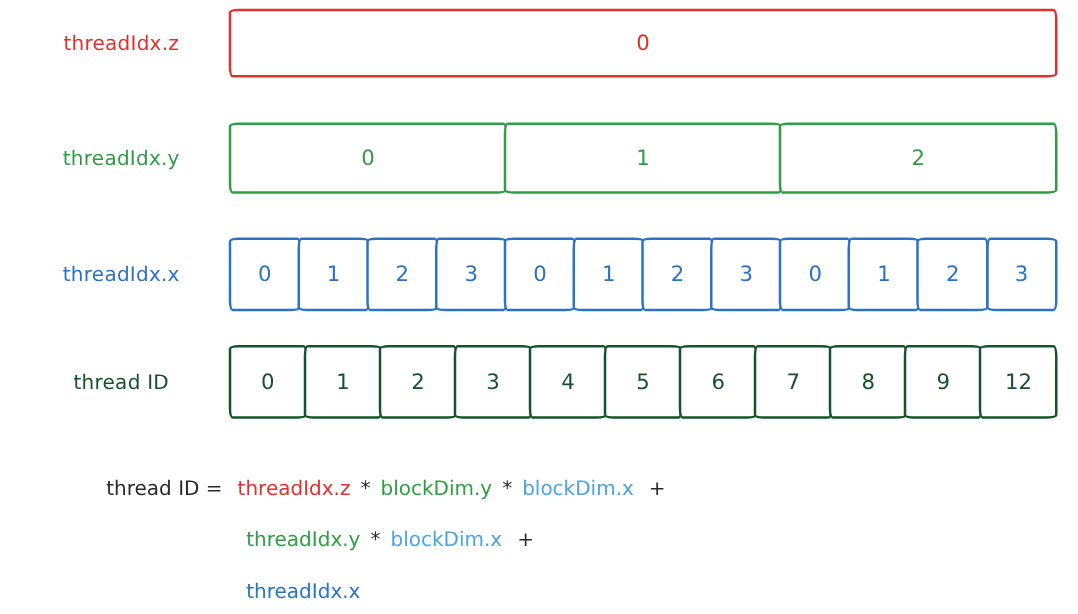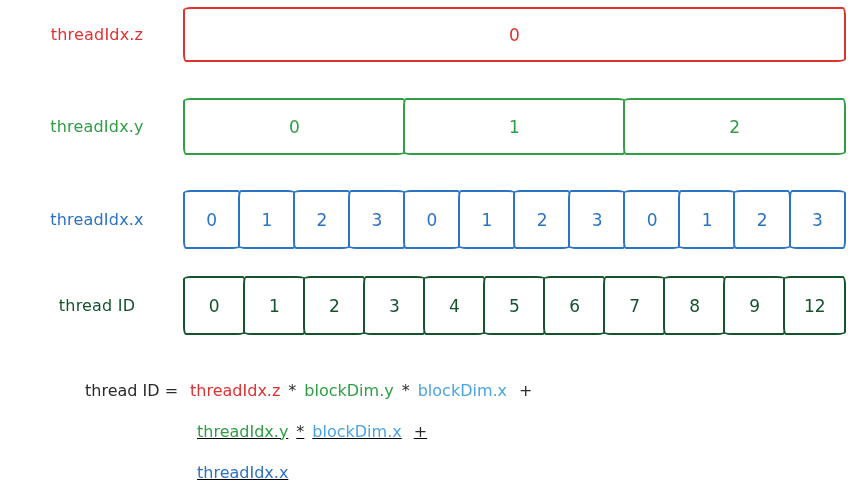--- a/index.html
+++ b/index.html
@@ -75,21 +75,21 @@
     top: 379px;
     font-size: 16px;
   }
   .f-line {
     height: 22px;
     margin-bottom: 19px;
     display: flex;
     align-items: center;
     white-space: nowrap;
   }
-  .f-line.indent { padding-left: 112px; text-decoration: underline; }
+  .f-line.indent { padding-left: 112px; }
   .lhs { margin-right: 12px; }
   .seg { margin-right: 7px; }
   .seg.op { margin-right: 8px; margin-left: 1px; }
   .seg.plus { margin-left: 5px; }
 </style>
 </head>
 <body>
 
 <div class="canvas">
   <div id="rows-container">

